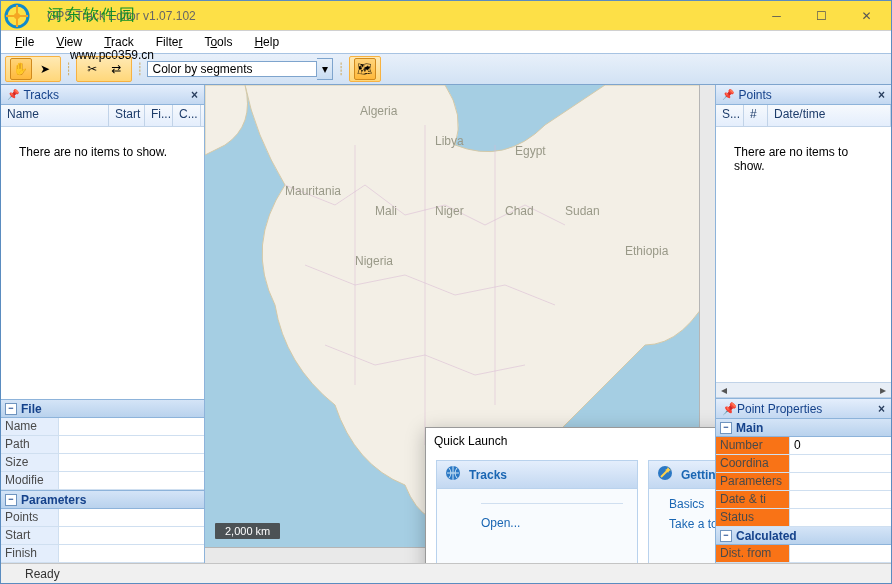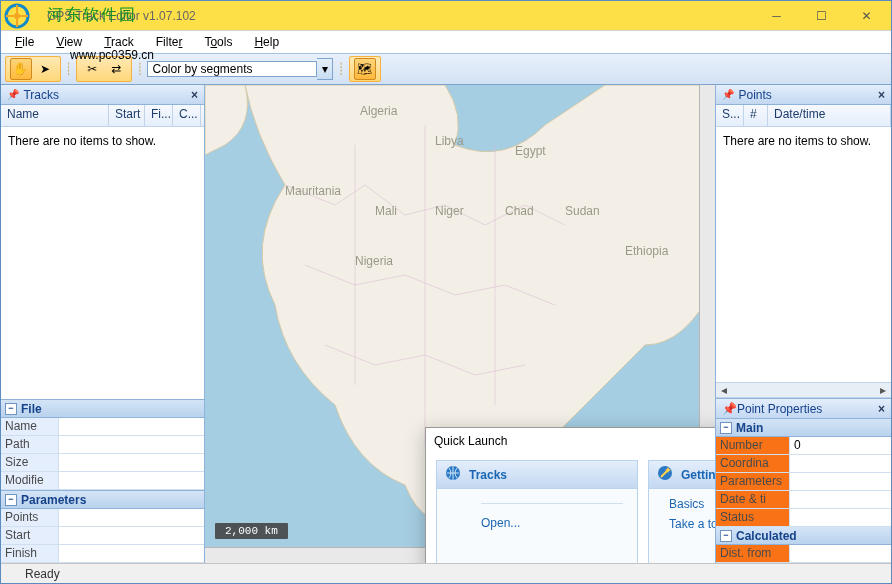--- a/index.html
+++ b/index.html
@@ -34,21 +34,21 @@
 
 
 .panel { background: #f2f6fb; display: flex; flex-direction: column; border-right: 1px solid #8db3da; }
 .panel.right { border-right: none; border-left: 1px solid #8db3da; }
 .panel-title { background: linear-gradient(#e4eefc, #c3d8f1); height: 20px; display: flex; align-items: center; padding: 0 6px; border-bottom: 1px solid #8db3da; color: #15428b; font-weight: 400; }
 .panel-title .close { margin-left: auto; font-weight: bold; color: #2a3f5f; cursor: default; }
 .panel-title .pin { margin-right: 4px; color: #4b74a8; font-size: 10px; }
 
 .list-head { display: flex; background: linear-gradient(#f6f9fd, #e4eefc); border-bottom: 1px solid #c1d3e8; height: 22px; }
 .list-head .col { padding: 2px 6px; border-right: 1px solid #c1d3e8; color: #1d3c6a; overflow: hidden; white-space: nowrap; }
-.list-body { flex: 1; background: #fff; padding: 7px; color: #000; }
+.list-body { flex: 1; background: #fff; padding: 18px; color: #000; }
 
 .left-panel { width: 204px; }
 .right-panel { width: 176px; }
 
 
 .propgrid-section { border-top: 1px solid #8db3da; }
 .propgrid-head { background: linear-gradient(#d4e4f7,#b9d2ed); height: 18px; display: flex; align-items: center; padding: 0 4px; color: #15428b; font-weight: bold; border-bottom: 1px solid #8db3da; }
 .propgrid-head .collapse { width: 12px; height: 12px; background: #fff; border: 1px solid #6f94bf; margin-right: 4px; display: flex; align-items: center; justify-content: center; font-size: 9px; color: #15428b; line-height: 1; }
 .propgrid-row { display: flex; height: 18px; border-bottom: 1px solid #cfdff0; background: #eaf2fb; }
 .propgrid-row .pname { width: 58px; padding: 1px 4px; color: #4a4a4a; border-right: 1px solid #cfdff0; background: #e4eefc; overflow: hidden; white-space: nowrap; }
@@ -60,21 +60,21 @@
 .pp-title .close { margin-left:auto; font-weight:bold; color:#2a3f5f; }
 .pp-row { display:flex; height:18px; border-bottom:1px solid #cfdff0; }
 .pp-row .pname { width:74px; padding:1px 4px; background:#f97316; border-right:1px solid #cfdff0; color:#4a4a4a; overflow:hidden; white-space:nowrap; }
 .pp-row .pval { flex:1; padding:1px 4px; background:#fff; }
 
 
 .map-area { flex: 1; position: relative; background: #a5cee3; overflow: hidden; }
 .map-land { position: absolute; inset: 0; }
 .map-scroll { position:absolute; bottom:0; left:0; right:0; height:16px; background:#e9e9e9; border-top:1px solid #b5b5b5; }
 .map-scroll-r { position:absolute; top:0; right:0; bottom:16px; width:16px; background:#e9e9e9; border-left:1px solid #b5b5b5; }
-.scale-bar { position:absolute; left:10px; bottom:24px; background:rgba(60,60,60,0.85); color:#fff; padding:2px 10px; font-size:11px; border-radius:1px;font-family:Liberation Mono, monospace; }
+.scale-bar { position:absolute; left:10px; bottom:24px; background:rgba(60,60,60,0.85); color:#fff; padding:2px 10px; font-size:11px; border-radius:1px; }
 .mpp { position:absolute; right:22px; bottom:36px; background:rgba(60,60,60,0.85); color:#fff; padding:2px 8px; font-size:11px; }
 .attrib { position:absolute; right:22px; bottom:20px; background:rgba(120,120,120,0.85); color:#fff; padding:1px 8px; font-size:10px; }
 
 
 .ql { position:absolute; left:220px; top:342px; width:436px; height:200px; background:#fff; border:1px solid #999; box-shadow:0 4px 18px rgba(0,0,0,.25); display:flex; flex-direction:column; z-index:5; }
 .ql-title { height:26px; display:flex; align-items:center; padding:0 8px; font-size:12px; }
 .ql-body { flex:1; display:flex; gap:10px; padding:6px 10px; }
 .ql-card { flex:1; border:1px solid #b9d2ed; background:#f8fbfe; display:flex; flex-direction:column; }
 .ql-card-head { display:flex; align-items:center; gap:8px; padding:4px 8px; background:linear-gradient(#e4eefc,#c3d8f1); border-bottom:1px solid #b9d2ed; color:#1a66b3; font-weight:bold; font-size:14px; }
 .ql-card-body { padding:8px 14px 8px 44px; display:flex; flex-direction:column; gap:6px; }

